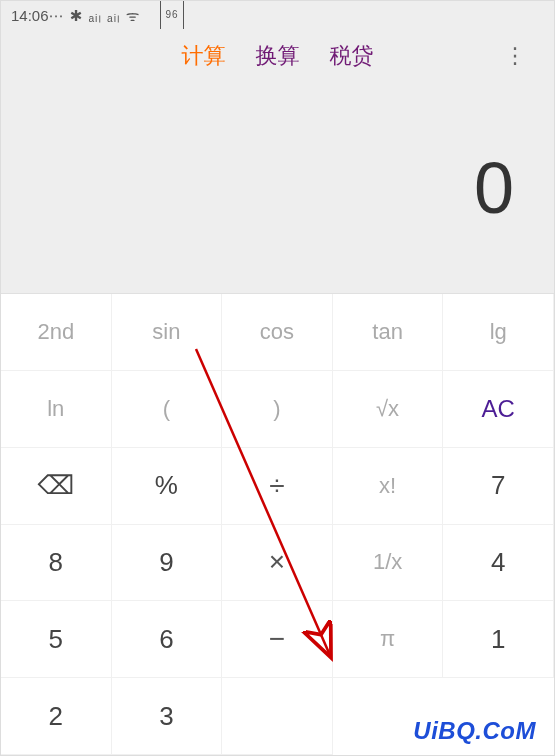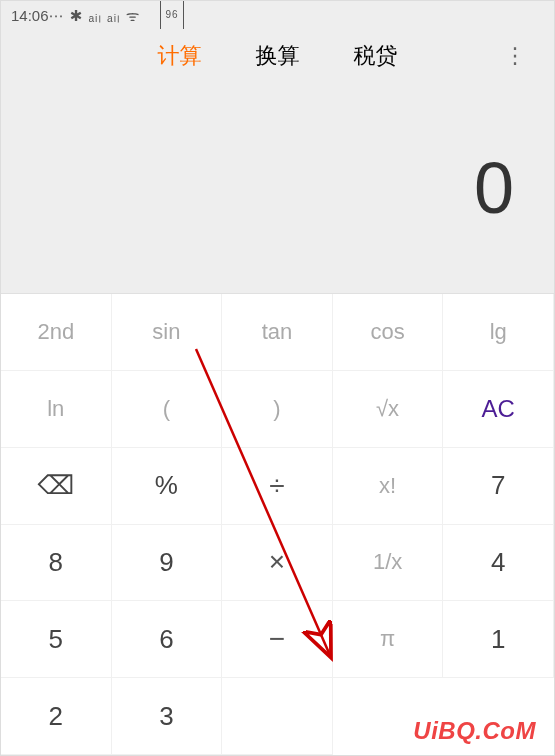--- a/index.html
+++ b/index.html
@@ -38,26 +38,26 @@
       font-size: 10px;
       padding: 16px 4px;
       line-height: 12px;
     }
     .tab-bar {
       height: 54px;
       background: #eeeeee;
       display: flex;
       align-items: center;
       justify-content: center;
-      gap: 54px;
+      gap: 30px;
       position: relative;
     }
     .tab {
       font-size: 22px;
-      color: #000000;
+      color: #701a75;
     }
     .tab.active {
       color: #ff6d00;
     }
     .more-icon {
       position: absolute;
       right: 30px;
       font-size: 22px;
       color: #666;
       letter-spacing: -2px;
@@ -111,21 +111,21 @@
       top: 0;
       left: 0;
     }
     .watermark {
       position: absolute;
       bottom: 10px;
       right: 18px;
       font-size: 24px;
       font-weight: 700;
       font-style: italic;
-      color: #ef4444;
+      color: #1d4ed8;
       letter-spacing: 0.5px;
     }
   </style>
 </head>
 <body>
 
 <div class="status-bar">
   <span>14:06</span>
   <div class="status-right">
     <span>⋯ ✱ ₐᵢₗ ₐᵢₗ ᯤ</span>
@@ -140,22 +140,22 @@
   <span class="more-icon">⋮</span>
 </div>
 
 <div class="display">
   <span class="display-value">0</span>
 </div>
 
 <div class="keypad">
   <div class="key">2nd</div>
   <div class="key">sin</div>
+  <div class="key">cos</div>
   <div class="key">tan</div>
-  <div class="key">cos</div>
 
   <div class="key">lg</div>
   <div class="key">ln</div>
   <div class="key">(</div>
   <div class="key">)</div>
 
   <div class="key">√x</div>
   <div class="key orange">AC</div>
   <div class="key dark">
     <span>⌫</span>

